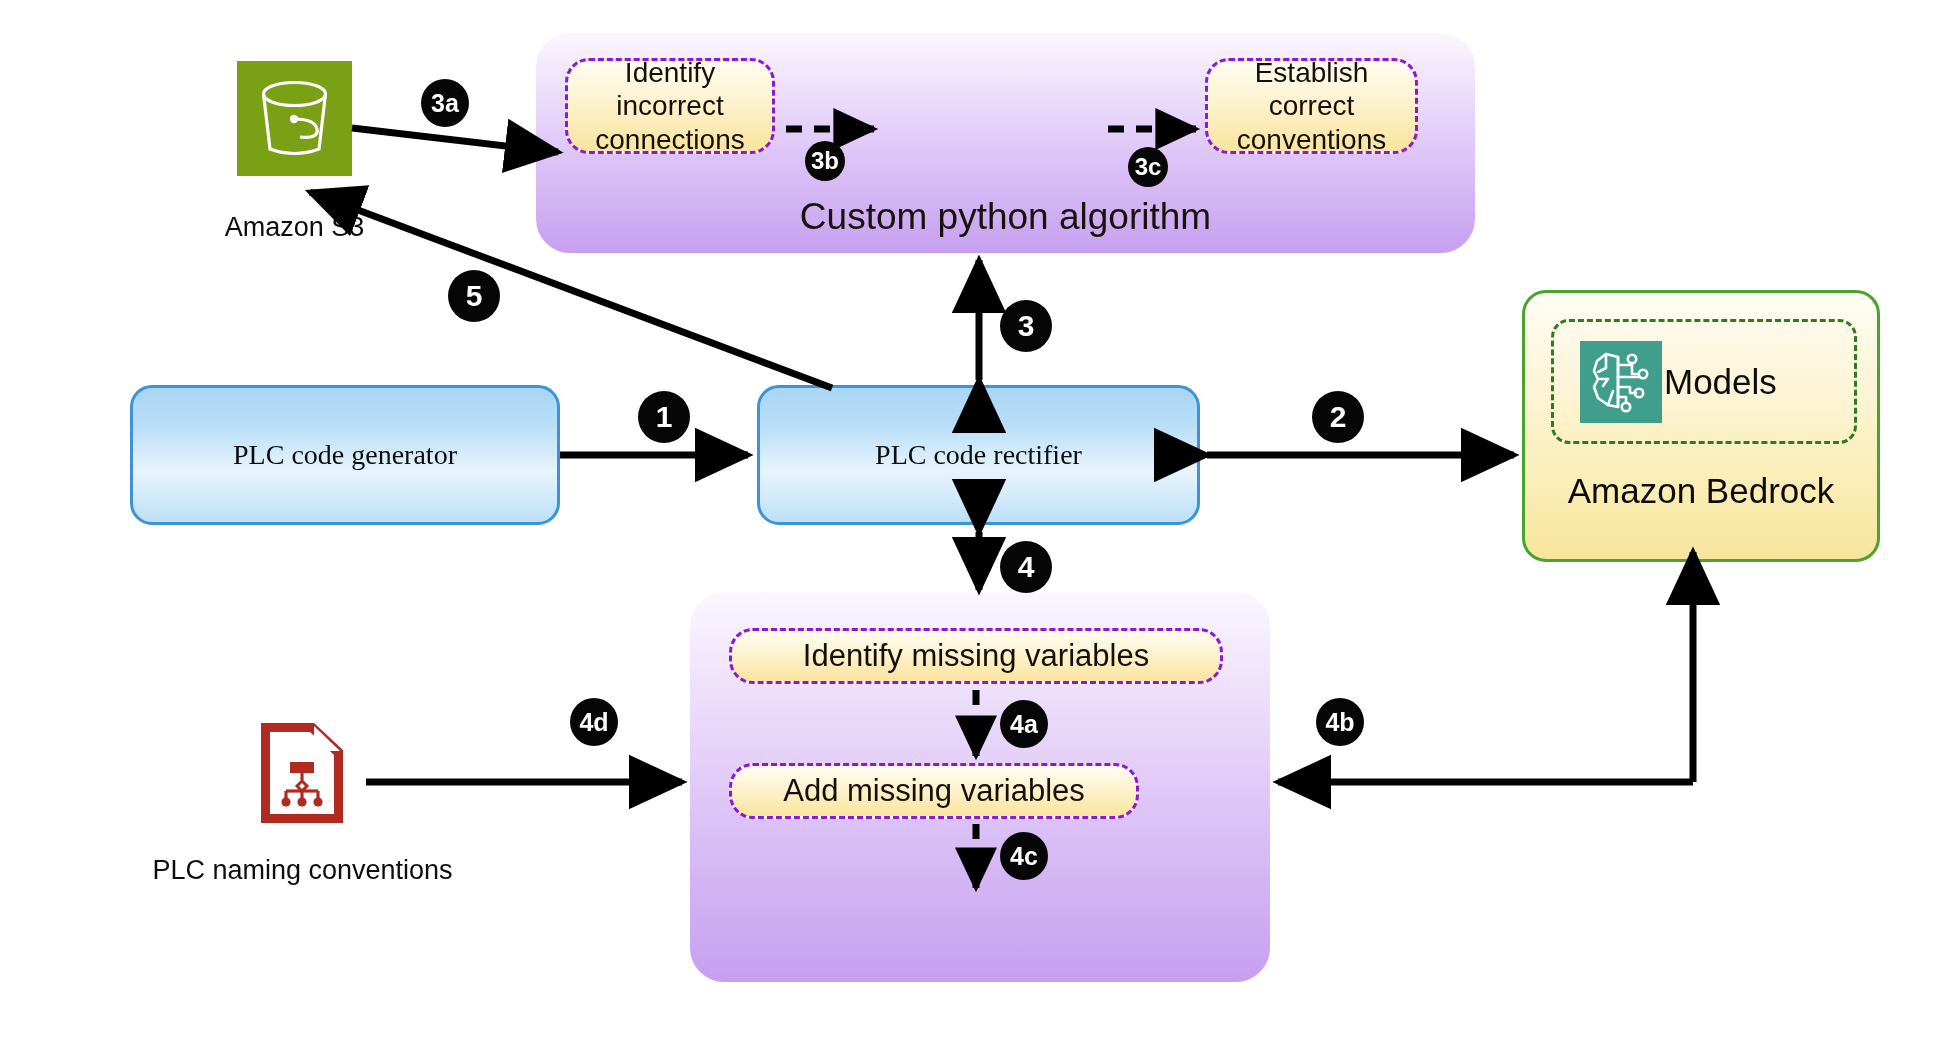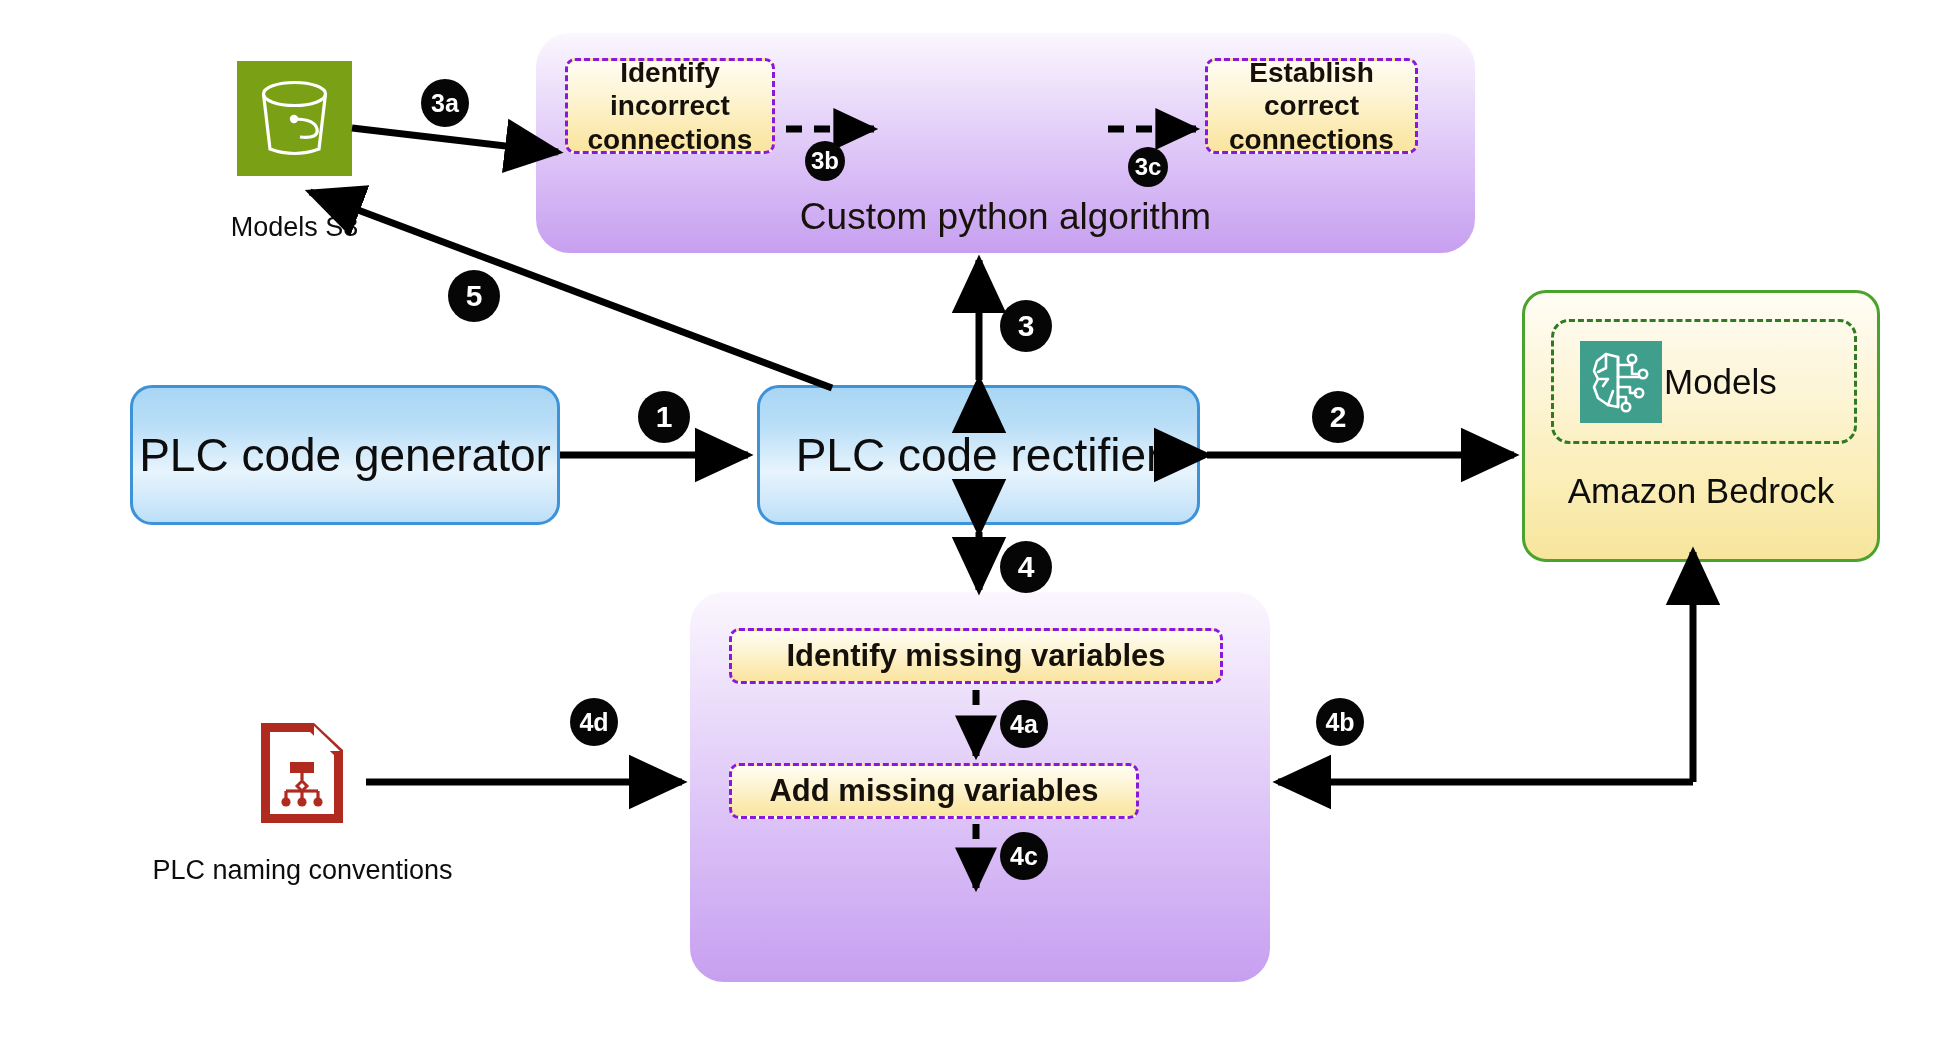--- a/index.html
+++ b/index.html
@@ -34,45 +34,45 @@
     color: #17120a;
     font-size: 37px;
     font-family: "Liberation Sans", sans-serif;
   }
 
   
   .step-box {
     position: absolute;
     box-sizing: border-box;
     border: 3px dashed #8a17e0;
-    border-radius: 10px;
+    border-radius: 24px;
     background: linear-gradient(to bottom, #fffdf2 0%, #fdf4d3 40%, #fbe9ae 80%, #f9e4a0 100%);
     display: flex;
     align-items: center;
     justify-content: center;
     text-align: center;
     color: #15100a;
     line-height: 1.18;
-    font-weight: bold;
   }
   .step-box.multiline { font-size: 28px; padding: 6px 10px; }
   .step-box.single { font-size: 31px; }
 
   
   .blue-box {
     position: absolute;
     box-sizing: border-box;
     border: 3px solid #3e92d8;
     border-radius: 22px;
     background: linear-gradient(to bottom, #a9d6f4 0%, #b9def7 28%, #e7f4fd 62%, #cfe8fa 85%, #bbdff8 100%);
     display: flex;
     align-items: center;
     justify-content: center;
     color: #0d0d0d;
-    font-size: 46px;
+    font-size: 28px;
+    font-family: Liberation Serif, serif;
   }
 
   
   .bedrock-box {
     position: absolute;
     box-sizing: border-box;
     border: 3px solid #49a32c;
     border-radius: 24px;
     background: linear-gradient(to bottom, #fffdf4 0%, #fdf6dc 30%, #fbeeb8 70%, #f7e59c 100%);
   }
@@ -134,31 +134,31 @@
 
 <div id="canvas">
 
   <div class="node group-purple" style="left:536px; top:33px; width:939px; height:220px;">
     <div class="group-caption" style="top:163px;">Custom python algorithm</div>
   </div>
 
   <div class="step-box multiline" style="left:565px; top:58px; width:210px; height:96px;">Identify incorrect connections</div>
 
 
-  <div class="step-box multiline" style="left:1205px; top:58px; width:213px; height:96px;">Establish correct connections</div>
+  <div class="step-box multiline" style="left:1205px; top:58px; width:213px; height:96px;">Establish correct conventions</div>
 
   <div class="icon-tile" style="left:237px; top:61px; width:115px; height:115px; background:#7aa116;">
     <svg width="115" height="115" viewBox="0 0 115 115">
       <ellipse cx="57.5" cy="33" rx="31" ry="11.5" fill="none" stroke="#ffffff" stroke-width="3.2"></ellipse>
       <path d="M26.5 33 L33 88 Q57.5 97 82 88 L88.5 33" fill="none" stroke="#ffffff" stroke-width="3.2"></path>
       <path d="M57 58 Q78 58 80 68 Q82 78 63 76" fill="none" stroke="#ffffff" stroke-width="3.2"></path>
       <circle cx="57" cy="58" r="4.2" fill="#ffffff"></circle>
     </svg>
   </div>
-  <div class="icon-caption" style="left:182px; top:212px; width:225px;">Models S3</div>
+  <div class="icon-caption" style="left:182px; top:212px; width:225px;">Amazon S3</div>
 
   <div class="blue-box" style="left:130px; top:385px; width:430px; height:140px;">PLC code generator</div>
 
   <div class="blue-box" style="left:757px; top:385px; width:443px; height:140px;">PLC code rectifier</div>
 
   <div class="bedrock-box" style="left:1522px; top:290px; width:358px; height:272px;padding-left:6px;">
     <div class="bedrock-inner" style="left:26px; top:26px; width:306px; height:125px;">
       <div class="icon-tile" style="position:relative; left:26px; top:0; width:82px; height:82px; background:#3f9e8c;">
         <svg width="82" height="82" viewBox="0 0 82 82">
           <g fill="none" stroke="#ffffff" stroke-width="2.6" stroke-linejoin="round" stroke-linecap="round">

